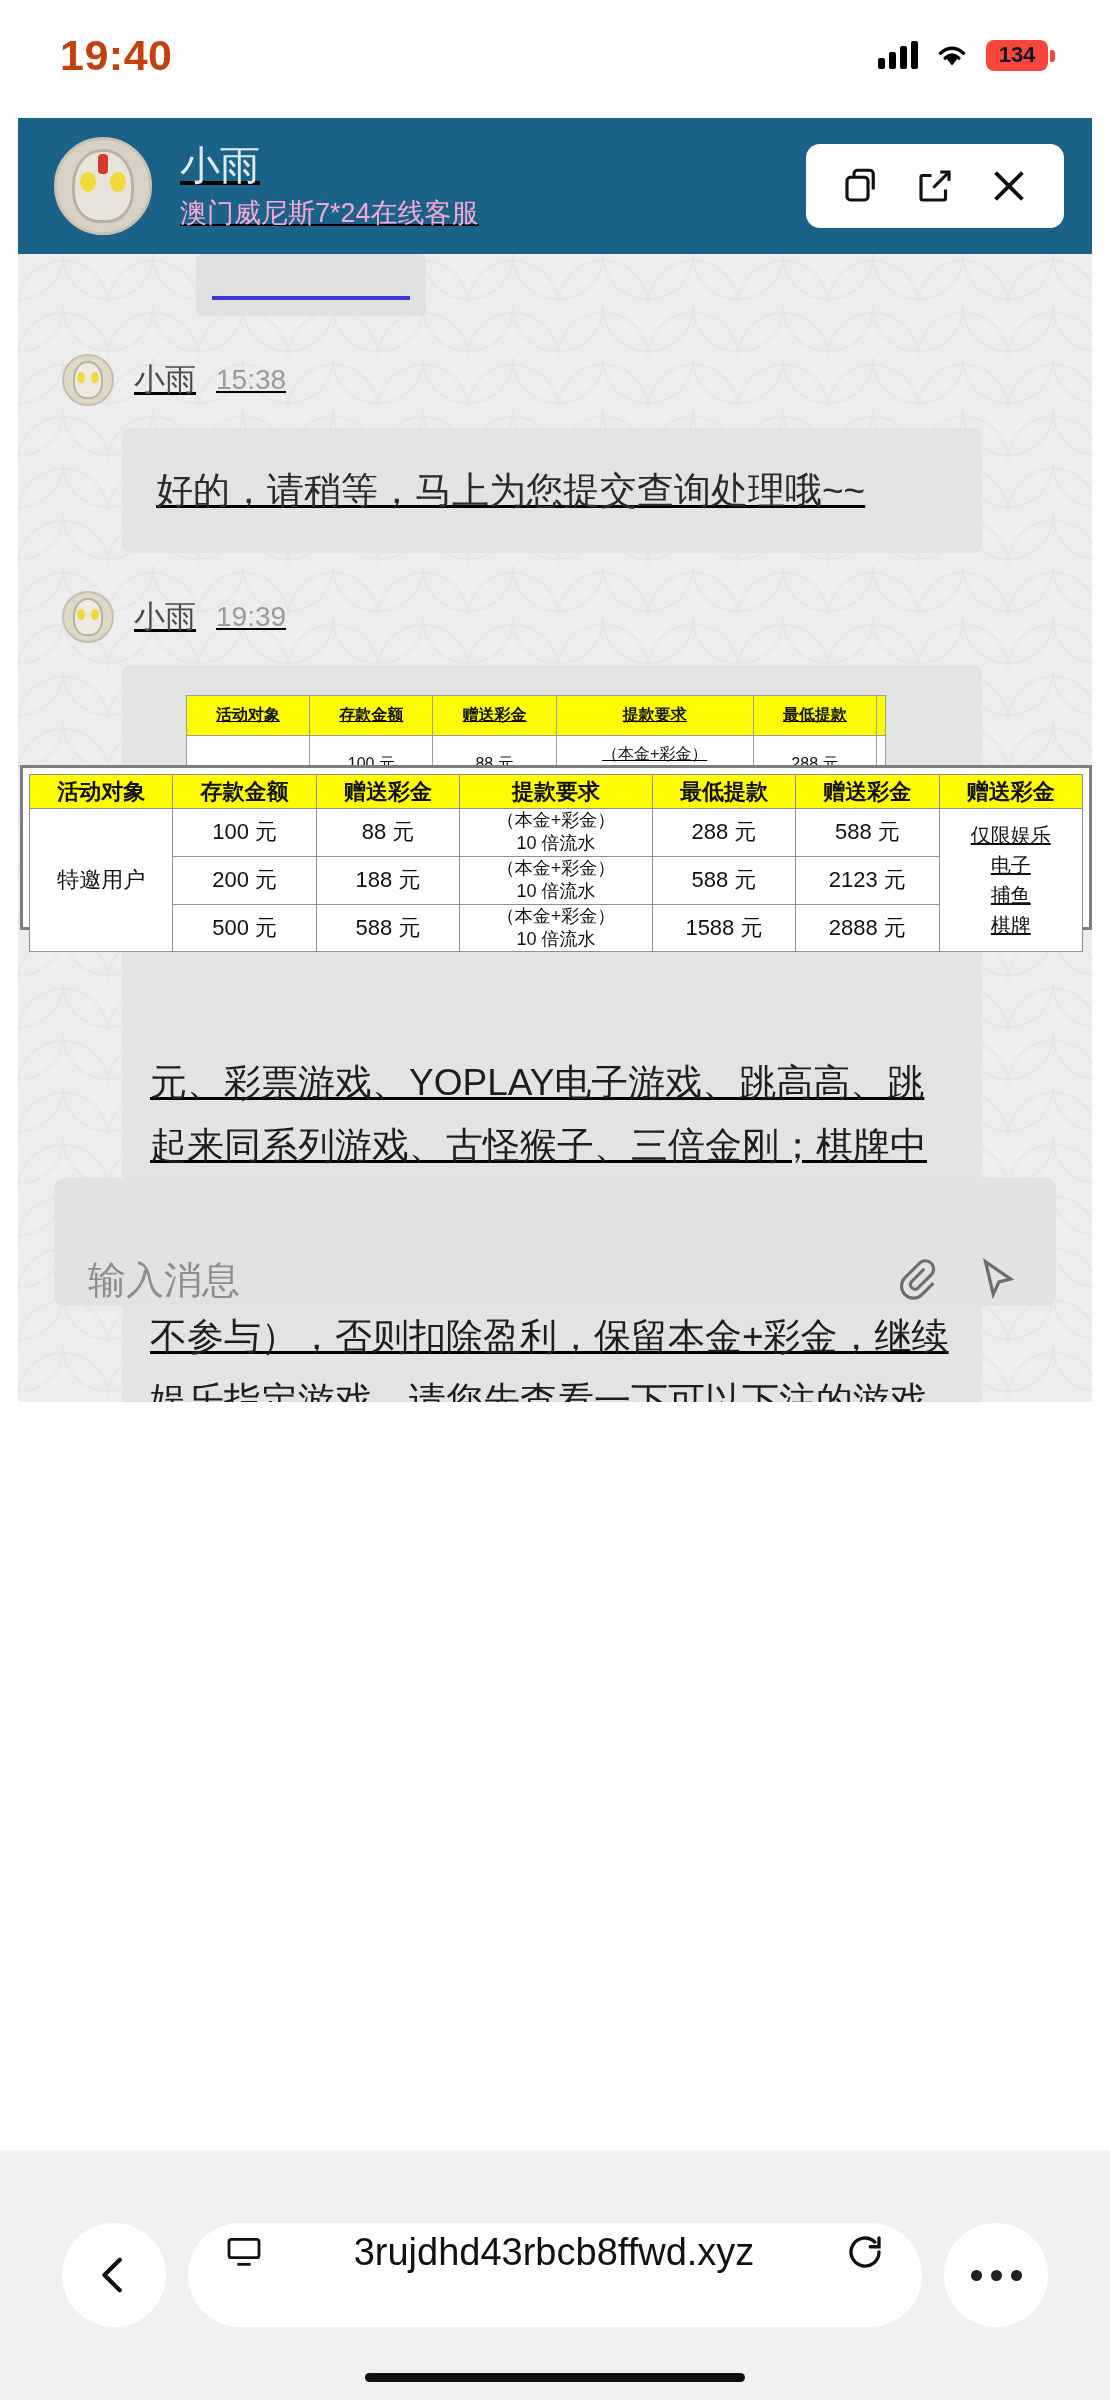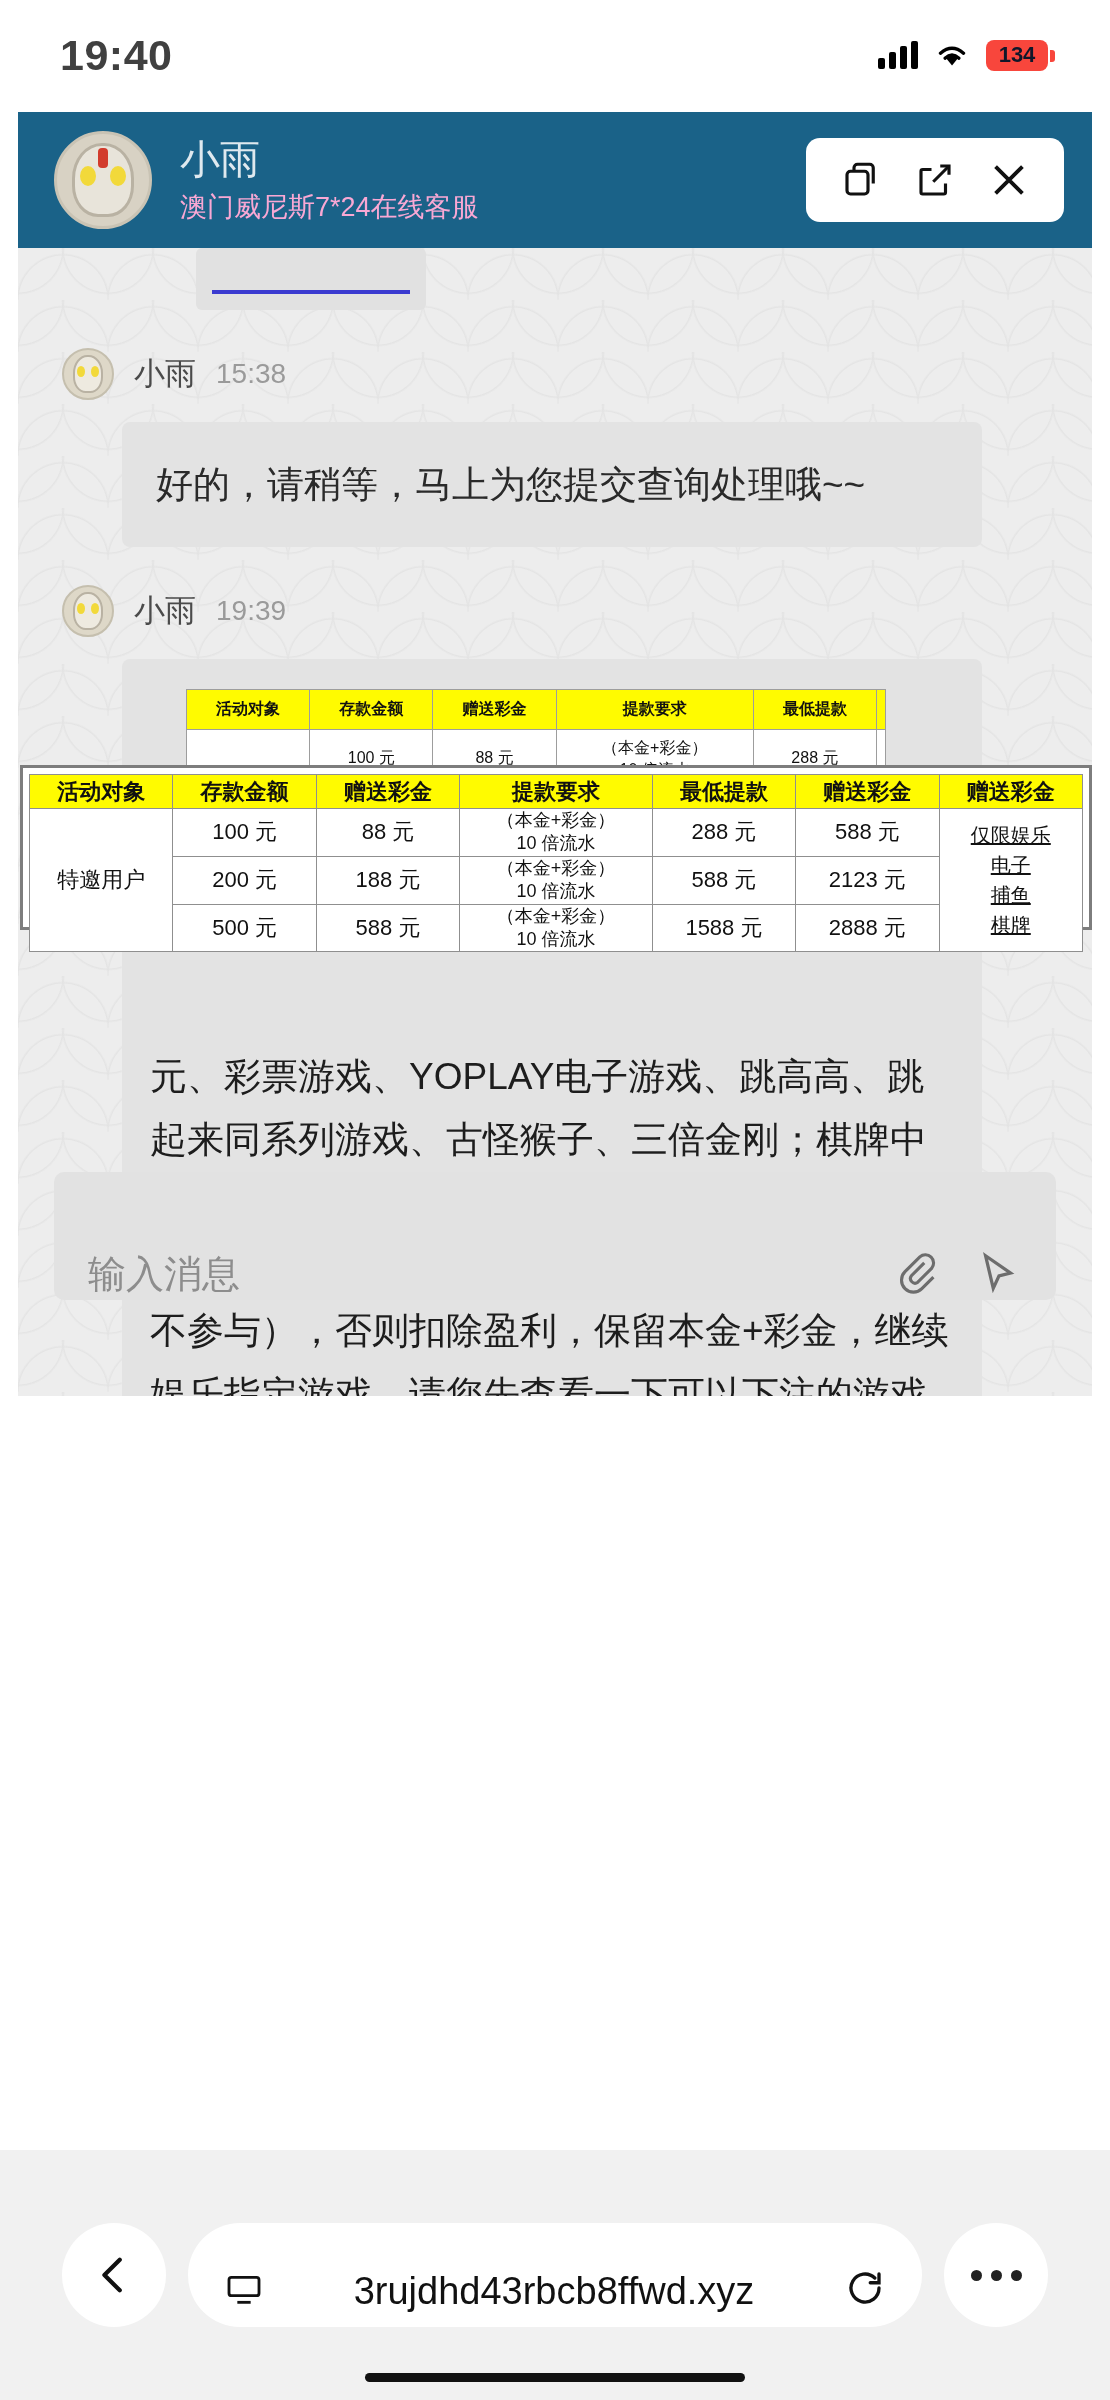--- a/index.html
+++ b/index.html
@@ -15,21 +15,21 @@
     background: #ffffff;
   }
 
   
   .statusbar {
     position: absolute; top: 0; left: 0; width: 1110px; height: 110px;
     display: flex; align-items: center; justify-content: space-between;
     padding: 0 62px 0 60px;
   }
   .status-time {
-    font-size: 43px; font-weight: 600; color: #404040; letter-spacing: 0.5px;
+    font-size: 43px; font-weight: 600; color: #c2410c; letter-spacing: 0.5px;
   }
   .status-right { display: flex; align-items: center; gap: 16px; }
   .signal { display: flex; align-items: flex-end; gap: 4px; height: 28px; }
   .signal i { display: block; width: 7px; background: #000; border-radius: 2px; }
   .signal i:nth-child(1) { height: 11px; }
   .signal i:nth-child(2) { height: 17px; }
   .signal i:nth-child(3) { height: 23px; }
   .signal i:nth-child(4) { height: 28px; }
   .wifi { width: 36px; height: 27px; position: relative; }
   .wifi svg { display: block; }
@@ -39,24 +39,25 @@
     align-items: center; justify-content: center;
   }
   .battery::after {
     content: ""; position: absolute; right: -7px; top: 10px;
     width: 5px; height: 12px; background: #f8463c; border-radius: 0 3px 3px 0;
   }
   .battery span { color: #0f172a; font-size: 22px; font-weight: 700; }
 
   
   .webview {
-    position: absolute; top: 112px; left: 18px;
+    position: absolute; top: 118px; left: 18px;
     width: 1074px; height: 1284px;
     background: #8b8b8b;
     overflow: hidden;
+    text-decoration: underline;
   }
 
   
   .chat-header {
     position: relative; height: 136px; background: #1a6288;
     display: flex; align-items: center; padding-left: 36px;
   }
   .avatar {
     width: 98px; height: 98px; border-radius: 50%;
     background: #d8d2c4; border: 3px solid #c9c3b4;
@@ -187,22 +188,22 @@
     position: absolute; left: 0; bottom: 0; width: 1110px; height: 250px;
     background: #f1f1f1; display: flex; align-items: center;
     justify-content: space-between; padding: 0 62px;
   }
   .circle-btn {
     width: 104px; height: 104px; border-radius: 50%;
     background: #ffffff; display: flex; align-items: center; justify-content: center;
   }
   .urlbar {
     flex: 1; margin: 0 22px; height: 104px; background: #ffffff;
-    border-radius: 52px; display: flex; align-items: flex-end;
-    padding: 14px 36px; gap: 22px;
+    border-radius: 52px; display: flex; align-items: flex-start;
+    padding: 8px 36px; gap: 22px;
   }
   .urlbar .url {
     flex: 1; text-align: center; font-size: 38px; color: #111;
     white-space: nowrap; overflow: hidden;
   }
   .dots { display: flex; gap: 9px; }
   .dots i { width: 11px; height: 11px; border-radius: 50%; background: #222; display: block; }
   .home-indicator {
     position: absolute; bottom: 18px; left: 50%; transform: translateX(-50%);
     width: 380px; height: 9px; border-radius: 6px; background: #111;

